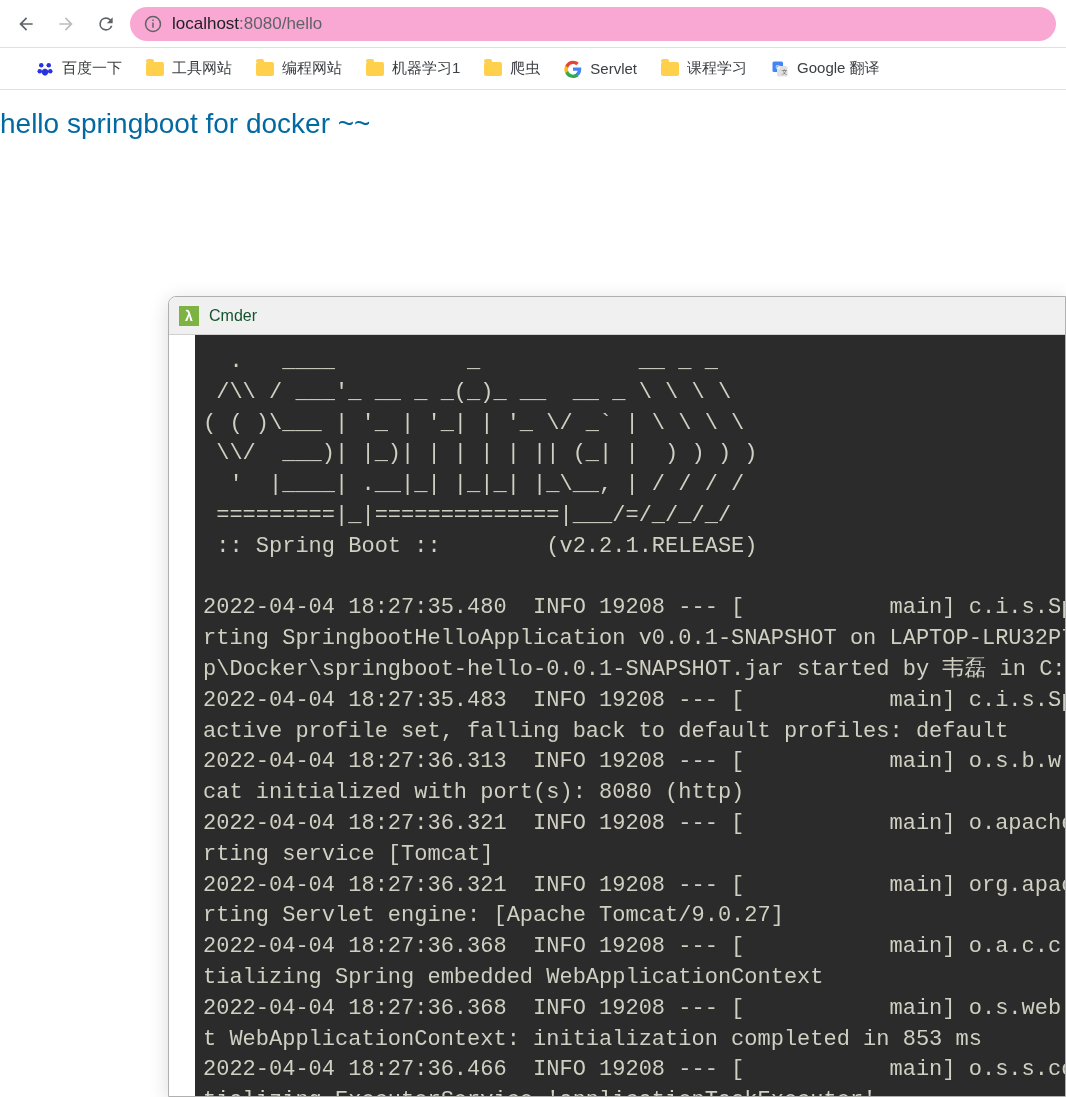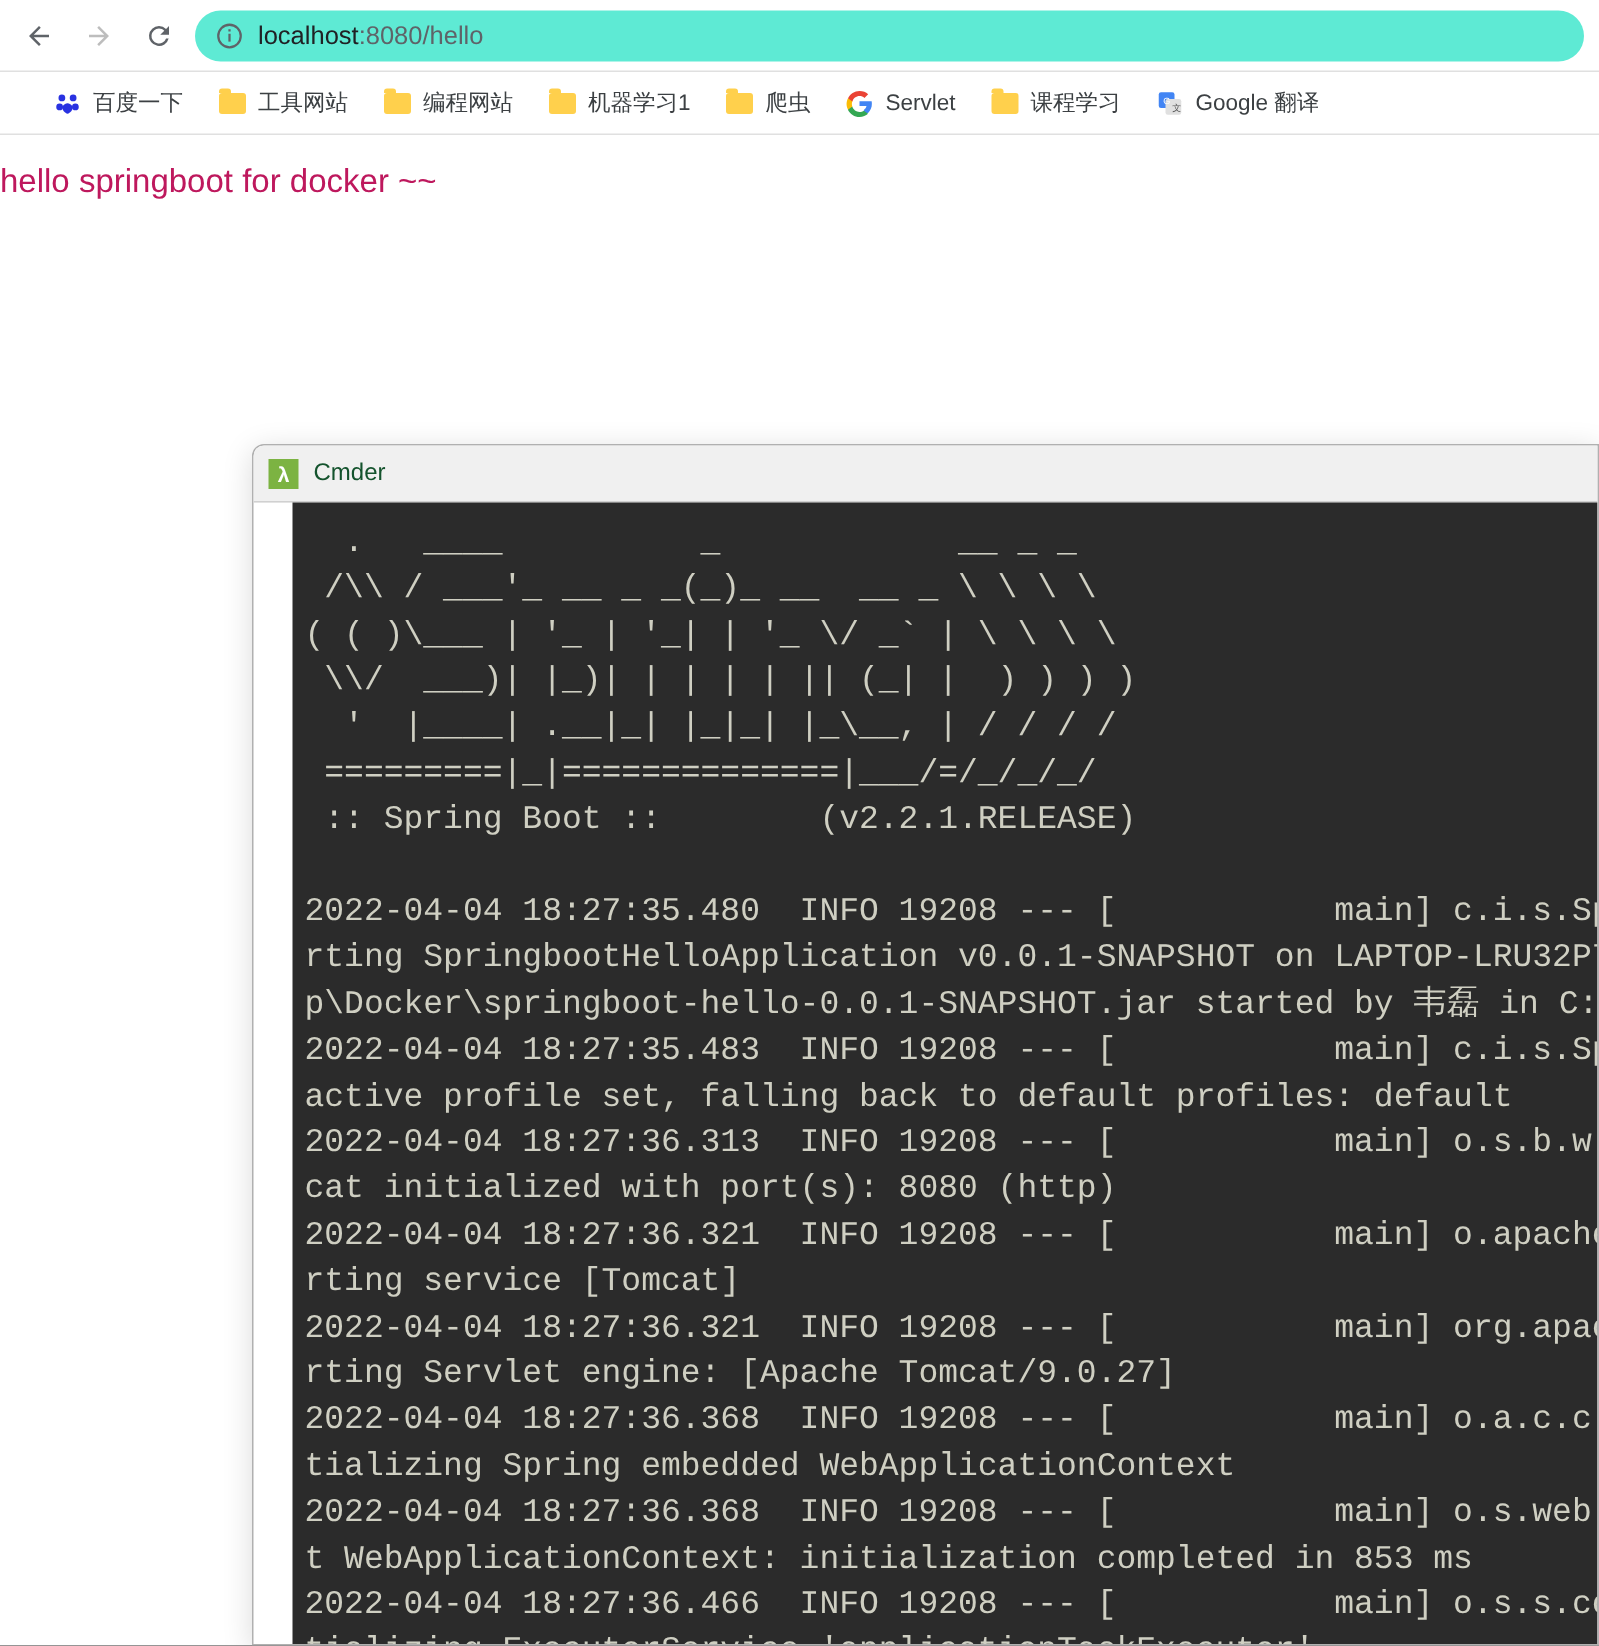--- a/index.html
+++ b/index.html
@@ -3,36 +3,36 @@
 <meta charset="utf-8">
 <style>
 * { margin:0; padding:0; box-sizing:border-box; }
 body { width:1066px; height:1097px; font-family:Arial,"Microsoft YaHei",sans-serif; background:#fff; overflow:hidden; position:relative; }
 
 
 .toolbar { height:48px; display:flex; align-items:center; padding:0 10px; border-bottom:1px solid #e0e0e0; gap:8px; }
 .nav-btn { width:32px; height:32px; display:flex; align-items:center; justify-content:center; color:#5f6368; cursor:pointer; border-radius:50%; }
 .nav-btn.dis { color:#bdbdbd; }
 .nav-btn svg { width:20px; height:20px; }
-.addr { flex:1; height:34px; background:#5eead4; border-radius:17px; display:flex; align-items:center; padding:0 14px; gap:10px; color:#202124; font-size:17px; }
+.addr { flex:1; height:34px; background:#f9a8d4; border-radius:17px; display:flex; align-items:center; padding:0 14px; gap:10px; color:#202124; font-size:17px; }
 .info-icon { width:18px; height:18px; color:#5f6368; }
 .addr .url { font-family:Arial; }
 .addr .url .host { color:#202124; }
 .addr .url .port { color:#5f6368; }
 .addr .url .path { color:#5f6368; }
 
 
 .bookmarks { height:42px; display:flex; align-items:center; padding:0 28px; gap:8px; border-bottom:1px solid #e0e0e0; }
 .bm { display:flex; align-items:center; gap:8px; padding:4px 8px; font-size:15px; color:#3c4043; cursor:pointer; border-radius:4px; }
 .bm .ficon { width:18px; height:18px; display:flex; align-items:center; justify-content:center; }
 .folder-icon { width:18px; height:14px; background:#ffd04c; border-radius:2px; position:relative; }
 .folder-icon::before { content:""; position:absolute; top:-3px; left:0; width:8px; height:3px; background:#ffd04c; border-radius:2px 2px 0 0; }
 
 
-.page { padding:18px 0 0 0; font-size:22px; color:#be185d; }
+.page { padding:18px 0 0 0; font-size:28px; color:#0369a1; }
 
 
 .term-window { position:absolute; left:168px; top:296px; width:898px; height:801px; border:1px solid #b0b0b0; border-radius:8px 0 0 0; overflow:hidden; box-shadow:0 4px 20px rgba(0,0,0,.15); background:#fff; }
 .term-title { height:38px; background:#f0f0f0; display:flex; align-items:center; padding:0 10px; gap:10px; border-bottom:1px solid #d0d0d0; }
 .term-icon { width:20px; height:20px; background:#7cb342; display:flex; align-items:center; justify-content:center; color:#fff; font-weight:bold; font-size:14px; }
 .term-title-text { font-size:16px; color:#14532d; }
 .term-body { background:#2b2b2b; color:#cfcfc2; font-family:Consolas,"Courier New",monospace; font-size:22px; line-height:1.4; padding:12px 0 12px 8px; height:calc(100% - 38px); white-space:pre; overflow:hidden;margin-left:26px; }
 </style>
 </head>
 <body>

